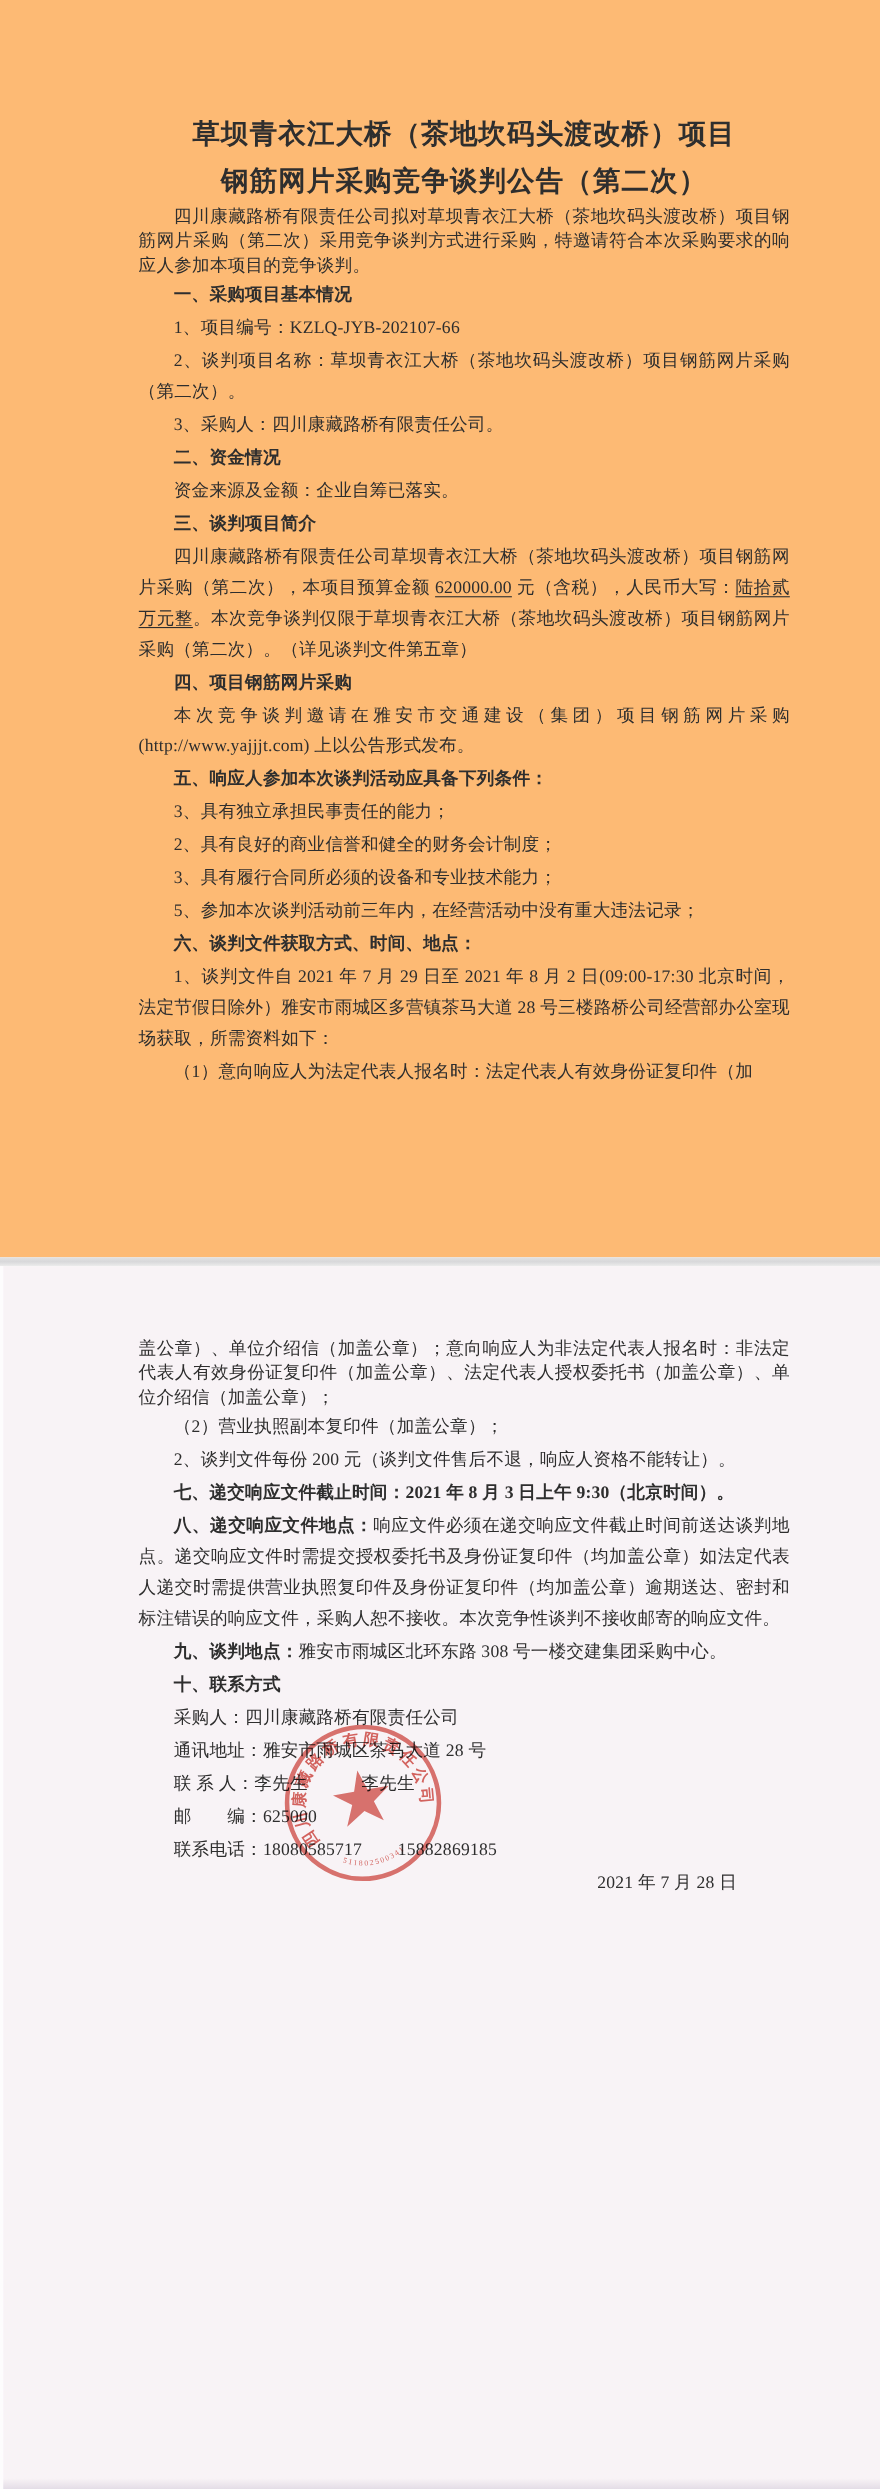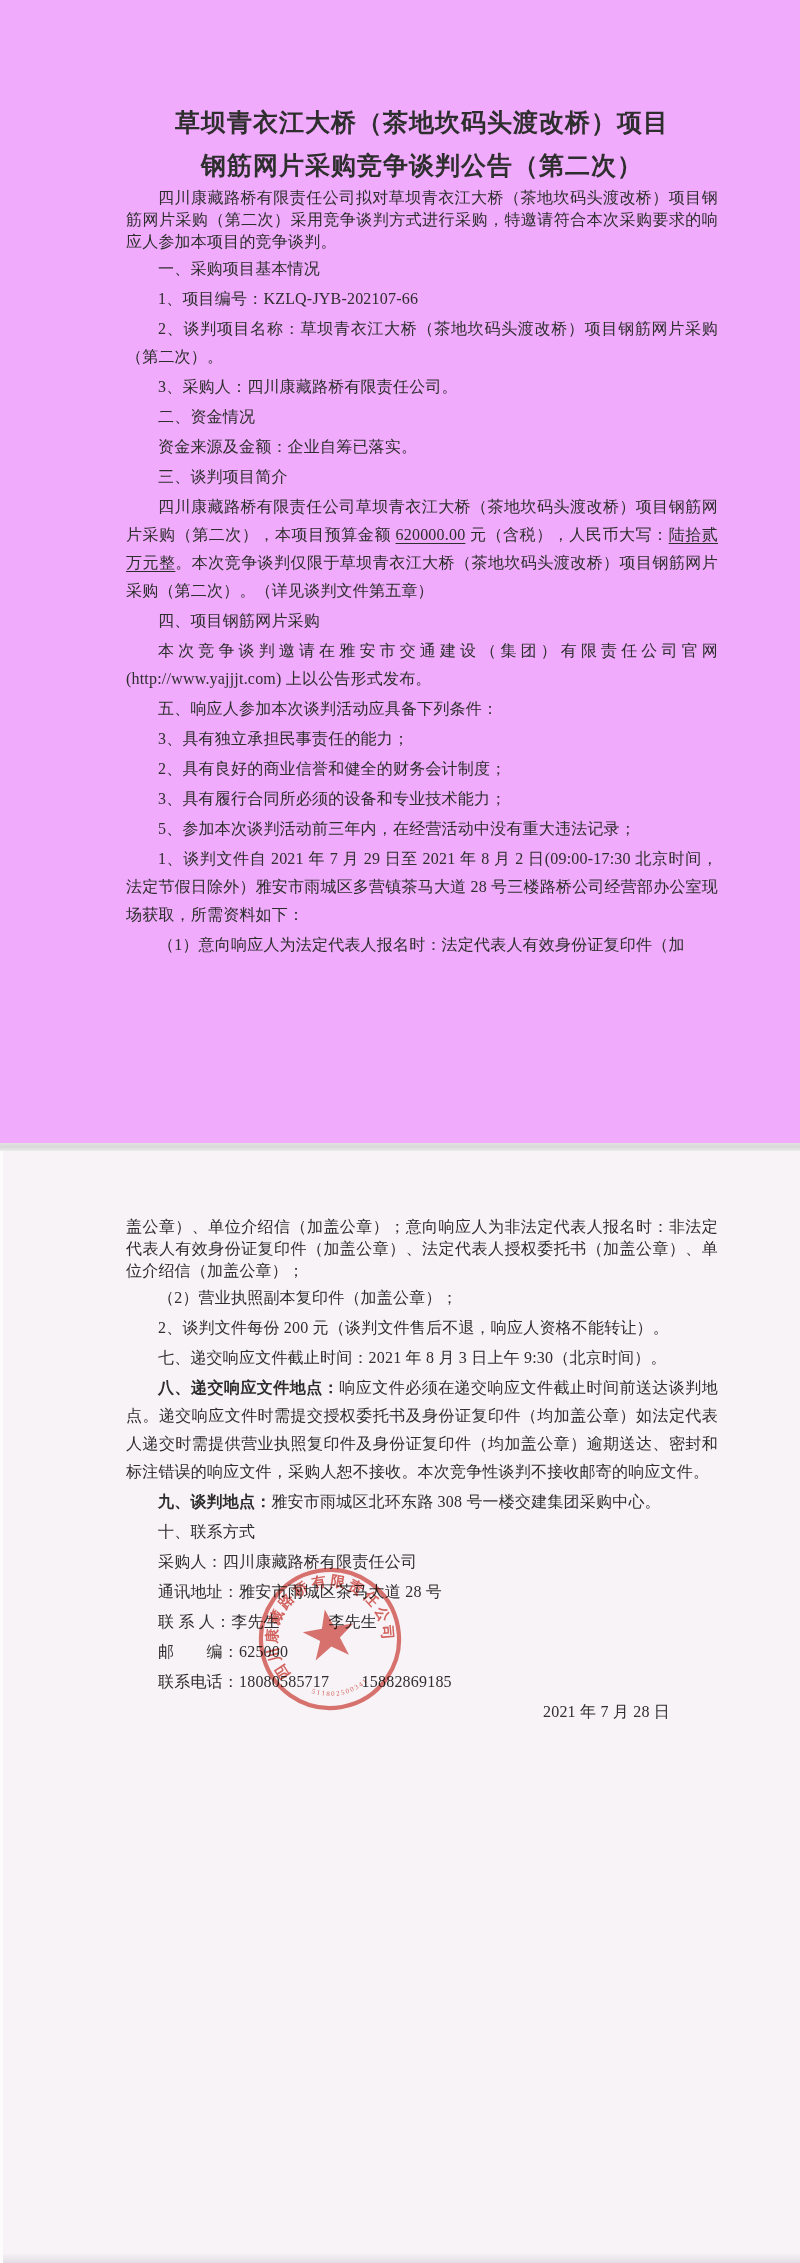--- a/index.html
+++ b/index.html
@@ -2,38 +2,38 @@
 <html><head>
 <meta charset="utf-8">
 <style>
   html,body{margin:0;padding:0;background:#efefef;}
   .canvas{
     position:relative;width:800px;height:2263px;margin:0 auto;overflow:hidden;
     font-family:"Liberation Serif","DejaVu Serif",serif;
     color:#2e2e2e;background:#fcfcfc;
   }
   .page{position:absolute;left:0;width:800px;}
-  .page1{top:0;height:1143px;background:#f0abfc;}
+  .page1{top:0;height:1143px;background:#fdba74;}
   .page-gap{position:absolute;left:0;top:1143px;width:800px;height:8px;
     background:linear-gradient(#e2e2e2,#d8d8da,#ececec);}
   .page2{top:1151px;height:1112px;background:#f8f3f6;border-left:3px solid #fdfcfd;}
   .page2::after{content:"";position:absolute;left:0;bottom:0;width:100%;height:10px;
     background:linear-gradient(rgba(231,224,232,0),#e3dce6);}
   .content{position:absolute;left:126px;width:592px;top:0;}
   .p2c{left:123px;}
   h1{margin:0;font-size:25px;line-height:43px;font-weight:bold;text-align:center;
      letter-spacing:1px;white-space:nowrap;}
   .titles{padding-top:101px;}
   .body1{padding-top:0;}
   .body2{padding-top:65px;}
   .content p{margin:0 0 2px;font-size:16px;line-height:28px;text-indent:2em;
      text-align:justify;letter-spacing:0.2px;}
   p.tight{line-height:22px;}
   p.flush{text-indent:0;}
-  p.heading{font-weight:normal;}
+  p.heading{font-weight:bold;}
   p.date{text-indent:0;text-align:right;margin-right:48px;}
   span.b{font-weight:bold;}
   span.u{text-decoration:underline;text-underline-offset:3px;}
   .seal{position:absolute;left:253px;top:414px;width:148px;height:148px;
     opacity:.82;mix-blend-mode:multiply;pointer-events:none;}
 </style>
 </head>
 <body>
 
 <div class="canvas">
@@ -48,26 +48,27 @@
           <p class="tight"><span>四川康藏路桥有限责任公司拟对草坝青衣江大桥（茶地坎码头渡改桥）项目钢筋网片采购（第二次）采用竞争谈判方式进行采购，特邀请符合本次采购要求的响应人参加本项目的竞争谈判。</span></p>
           <p class="heading"><span>一、采购项目基本情况</span></p>
           <p><span>1、项目编号：KZLQ-JYB-202107-66</span></p>
           <p><span>2、谈判项目名称：草坝青衣江大桥（茶地坎码头渡改桥）项目钢筋网片采购（第二次）。</span></p>
           <p><span>3、采购人：四川康藏路桥有限责任公司。</span></p>
           <p class="heading"><span>二、资金情况</span></p>
           <p><span>资金来源及金额：企业自筹已落实。</span></p>
           <p class="heading"><span>三、谈判项目简介</span></p>
           <p><span>四川康藏路桥有限责任公司草坝青衣江大桥（茶地坎码头渡改桥）项目钢筋网片采购（第二次），本项目预算金额 </span><span class="u">620000.00</span><span> 元（含税），人民币大写：</span><span class="u">陆拾贰万元整</span><span>。本次竞争谈判仅限于草坝青衣江大桥（茶地坎码头渡改桥）项目钢筋网片采购（第二次）。（详见谈判文件第五章）</span></p>
           <p class="heading"><span>四、项目钢筋网片采购</span></p>
-          <p><span>本次竞争谈判邀请在雅安市交通建设（集团）有限责任公司官网 (http://www.yajjjt.com) 上以公告形式发布。</span></p>
+          <p><span>本次竞争谈判邀请在雅安市交通建设（集团）项目钢筋网片采购 (http://www.yajjjt.com) 上以公告形式发布。</span></p>
           <p class="heading"><span>五、响应人参加本次谈判活动应具备下列条件：</span></p>
           <p><span>3、具有独立承担民事责任的能力；</span></p>
           <p><span>2、具有良好的商业信誉和健全的财务会计制度；</span></p>
           <p><span>3、具有履行合同所必须的设备和专业技术能力；</span></p>
           <p><span>5、参加本次谈判活动前三年内，在经营活动中没有重大违法记录；</span></p>
+          <p class="heading"><span>六、谈判文件获取方式、时间、地点：</span></p>
           <p><span>1、谈判文件自 2021 年 7 月 29 日至 2021 年 8 月 2 日(09:00-17:30 北京时间，法定节假日除外）雅安市雨城区多营镇茶马大道 28 号三楼路桥公司经营部办公室现场获取，所需资料如下：</span></p>
           <p><span>（1）意向响应人为法定代表人报名时：法定代表人有效身份证复印件（加</span></p>
         </div>
     </div>
   </section>
 
   <div class="page-gap"></div>
 
   <section class="page page2">
     <div class="content p2c body2" id="p2-body">

